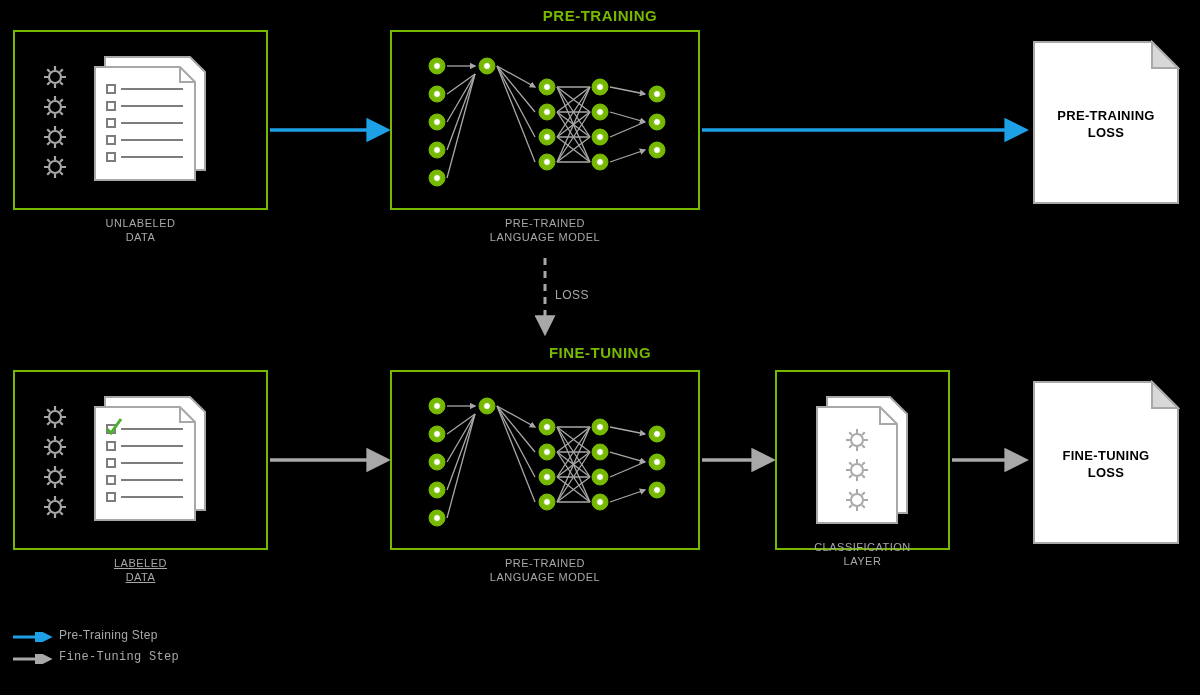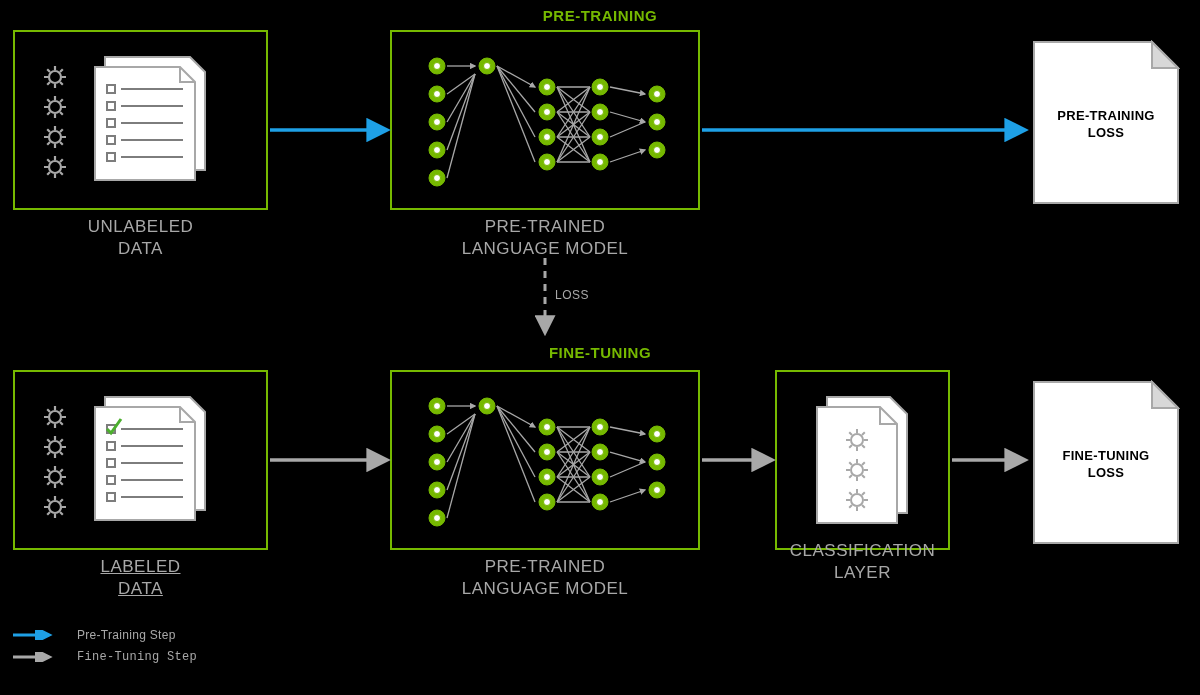--- a/index.html
+++ b/index.html
@@ -12,21 +12,21 @@
     overflow: hidden;
   }
   .box {
     position: absolute;
     border: 2px solid #76b900;
     background: transparent;
   }
   .label {
     position: absolute;
     color: #a8a8a8;
-    font-size: 17px;
+    font-size: 11px;
     letter-spacing: 0.5px;
     text-align: center;
     line-height: 1.3;
     font-weight: 500;
   }
   .row-label {
     position: absolute;
     color: #76b900;
     font-size: 15px;
     font-weight: 600;
@@ -38,22 +38,22 @@
     color: #000;
     font-size: 13px;
     font-weight: 600;
     letter-spacing: 0.3px;
     text-align: center;
     line-height: 1.3;
   }
   .legend-row {
     position: absolute;
     display: flex;
-    align-items: center;
-    gap: 22px;
+    align-items: flex-end;
+    gap: 4px;
   }
   .legend-text {
     color: #a8a8a8;
     font-size: 12px;
     letter-spacing: 0.3px;
   }
   svg.abs { position: absolute; }
 </style>
 </head>
 <body>

